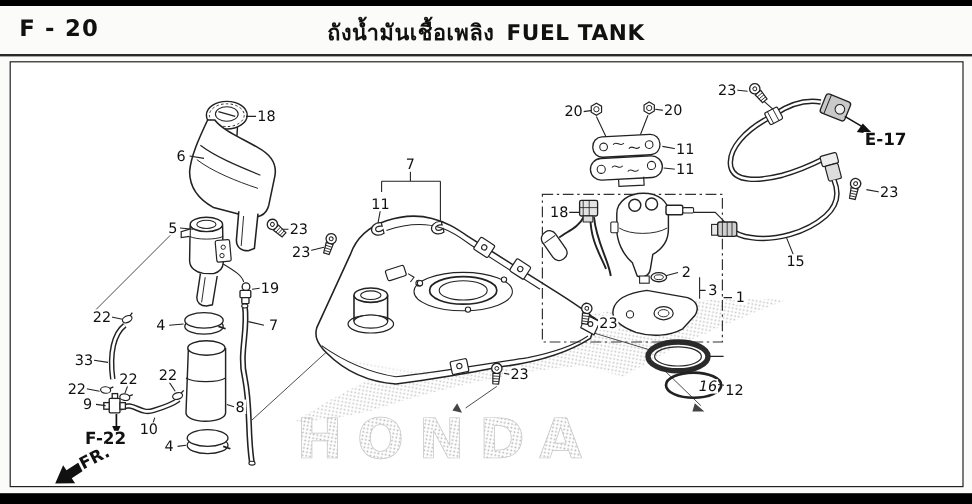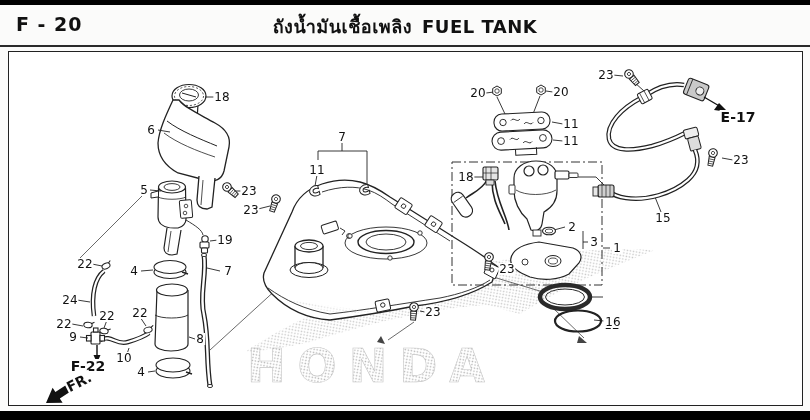--- a/index.html
+++ b/index.html
@@ -340,21 +340,21 @@
   <div class="callout-layer" id="callouts">
       <span class="callout" style="left: 222px; top: 97px;">18</span>
       <span class="callout" style="left: 151px; top: 130px;">6</span>
       <span class="callout" style="left: 144px; top: 190px;">5</span>
       <span class="callout" style="left: 249px; top: 191px;">23</span>
       <span class="callout" style="left: 251px; top: 210px;">23</span>
       <span class="callout" style="left: 225px; top: 240px;">19</span>
       <span class="callout" style="left: 85px; top: 264px;">22</span>
       <span class="callout" style="left: 134px; top: 271px;">4</span>
       <span class="callout" style="left: 228px; top: 271px;">7</span>
-      <span class="callout" style="left: 70px; top: 300px;">24</span>
+      <span class="callout" style="left: 70px; top: 300px;">33</span>
       <span class="callout" style="left: 64px; top: 324px;">22</span>
       <span class="callout" style="left: 107px; top: 316px;">22</span>
       <span class="callout" style="left: 140px; top: 313px;">22</span>
       <span class="callout" style="left: 73px; top: 337px;">9</span>
       <span class="callout" style="left: 200px; top: 339px;">8</span>
       <span class="callout" style="left: 124px; top: 358px;">10</span>
       <span class="callout" style="left: 141px; top: 372px;">4</span>
       <span class="callout bold" style="left: 88px; top: 366px;">F-22</span>
       <span class="callout bold" style="left: 79px; top: 382px; transform: translate(-50%, -50%) rotate(-27deg);">FR.</span>
       <span class="callout" style="left: 342px; top: 137px;">7</span>
@@ -366,18 +366,18 @@
       <span class="callout" style="left: 606px; top: 75px;">23</span>
       <span class="callout bold" style="left: 738px; top: 117px;">E-17</span>
       <span class="callout" style="left: 741px; top: 160px;">23</span>
       <span class="callout" style="left: 466px; top: 177px;">18</span>
       <span class="callout" style="left: 663px; top: 218px;">15</span>
       <span class="callout" style="left: 572px; top: 227px;">2</span>
       <span class="callout" style="left: 594px; top: 242px;">3</span>
       <span class="callout" style="left: 617px; top: 248px;">1</span>
       <span class="callout" style="left: 507px; top: 269px;">23</span>
       <span class="callout" style="left: 612px; top: 297px; margin-top: 28px;">12</span>
-      <span class="callout" style="left: 613px; top: 322px;">16</span>
+      <span class="callout" style="left: 590px; top: 322px; font-style: italic;">16</span>
       <span class="callout" style="left: 433px; top: 312px;">23</span>
     </div>
 
   <div class="bottom-bar"></div>
 </div>
 
 </body></html>

